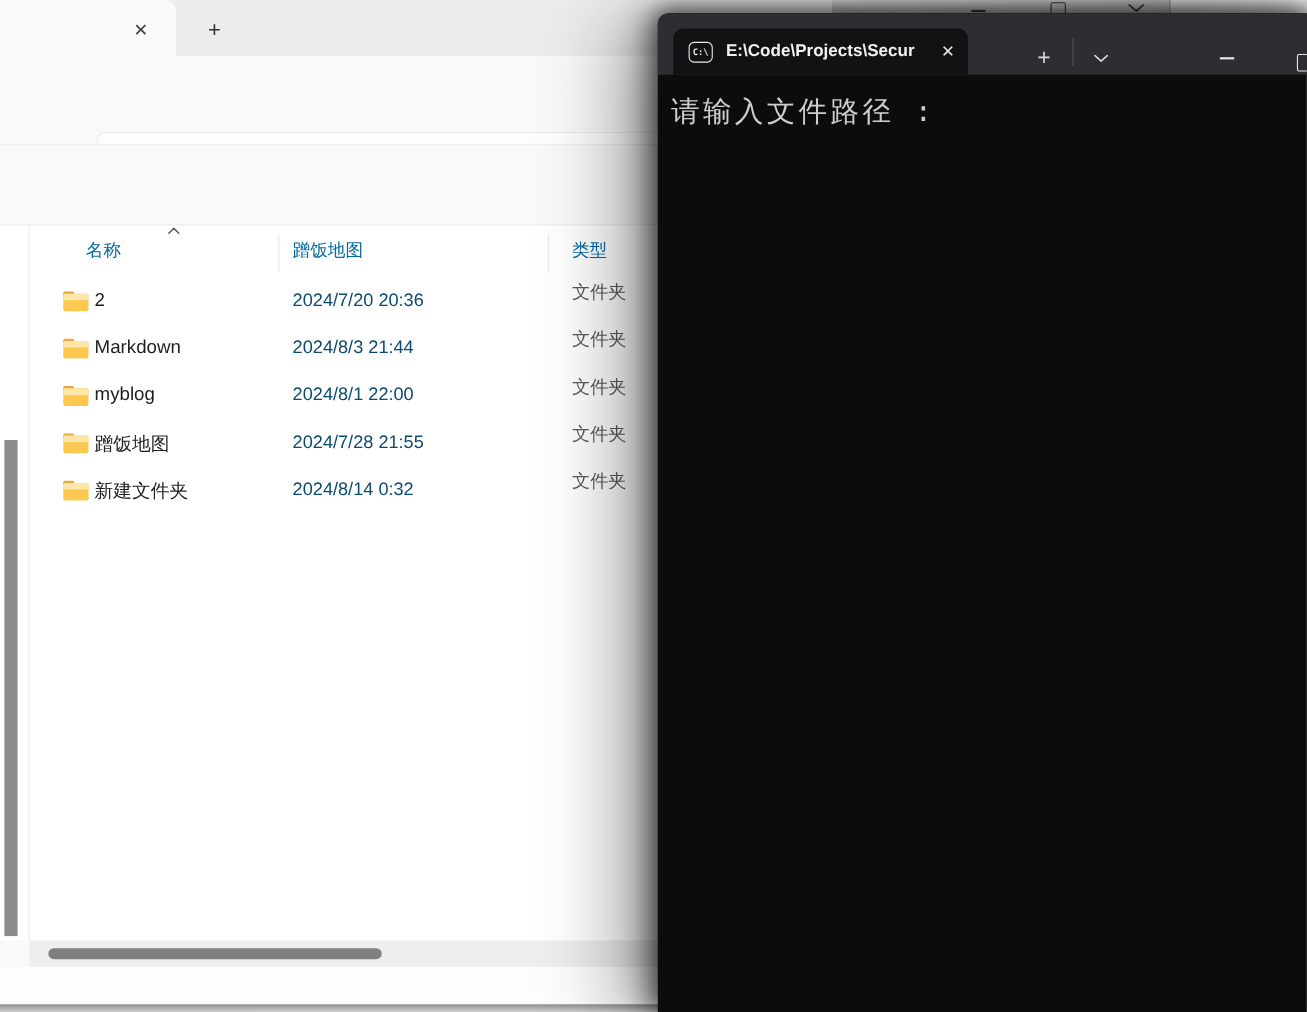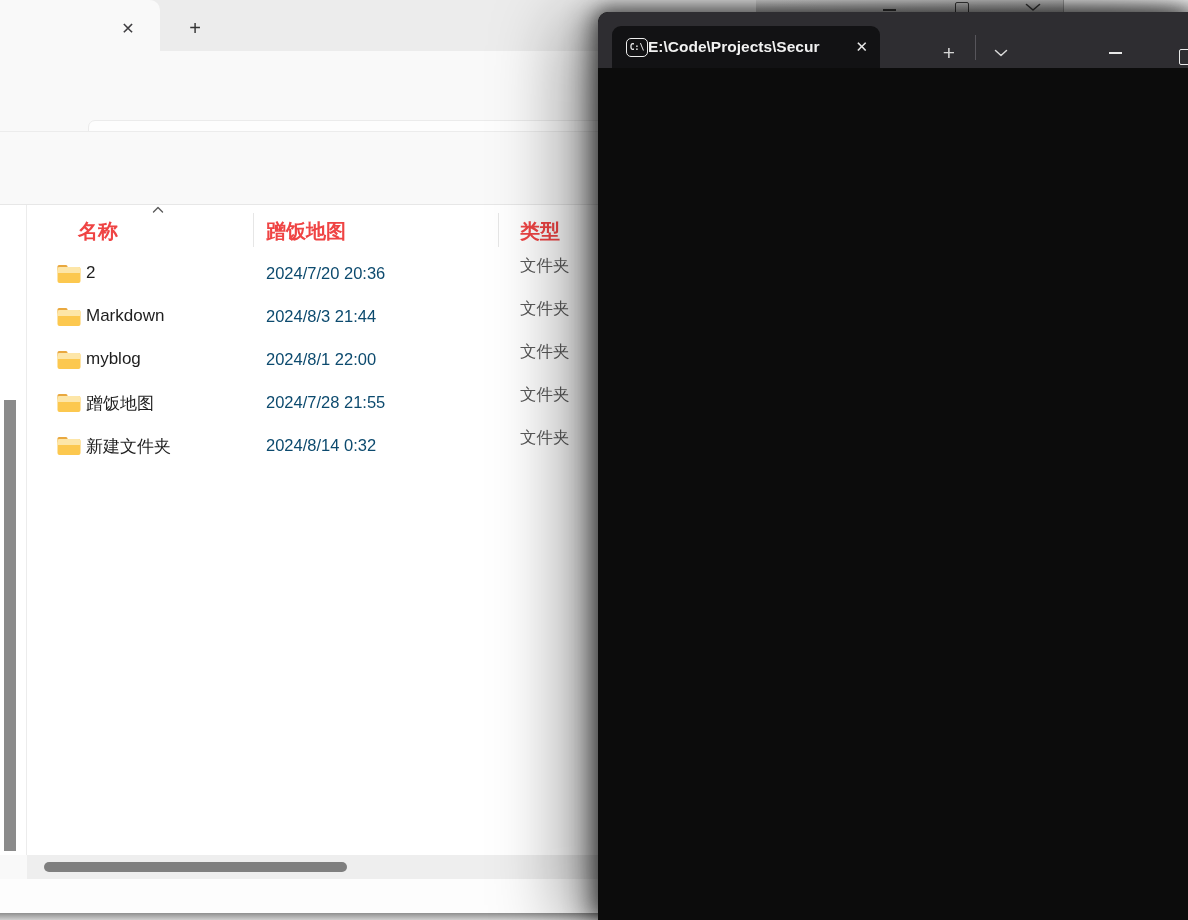--- a/index.html
+++ b/index.html
@@ -26,21 +26,21 @@
 
   .ex-toolbar { position:absolute; left:0; top:131px; width:756px; height:74px; background:#f9f9f9;
     border-top:1px solid #ececec; border-bottom:1px solid #e7e7e7; }
   .tool-ic { position:absolute; top:156px; width:24px; height:24px; }
   .tool-divider { position:absolute; left:375px; top:146px; width:1px; height:44px; background:#e2e2e2; }
   .tool-label { position:absolute; top:159px; font-size:16px; color:#2e2e2e; white-space:nowrap; }
 
   .ex-content { position:absolute; left:0; top:205px; width:700px; height:650px; background:#ffffff; }
   .nav-sep { position:absolute; left:26px; top:0; width:1px; height:650px; background:#ececec; }
   .v-scroll { position:absolute; left:4px; top:195px; width:12px; height:451px; background:#8b8b8b; }
-  .hdr-txt { position:absolute; top:13px; font-size:20px; color:#ef4444; white-space:nowrap;font-weight:bold; }
+  .hdr-txt { position:absolute; top:13px; font-size:16px; color:#0369a1; white-space:nowrap; }
   .hdr-caret { position:absolute; left:152px; top:1px; width:12px; height:8px; }
   .hdr-div { position:absolute; top:8px; width:1px; height:34px; background:#e6e6e6; }
 
   .rows { position:absolute; left:0; top:48px; width:700px; }
   .row { position:relative; height:43px; }
   .row svg.folder { position:absolute; left:57px; top:11px; width:24px; height:20px; }
   .fname { position:absolute; left:86px; top:10px; font-size:17px; color:#1e1e1e; white-space:nowrap; }
   .fdate { position:absolute; left:266px; top:11px; font-size:16.5px; color:#0c4a6e; white-space:nowrap; }
   .ftype { position:absolute; left:520px; top:2px; font-size:16.5px; color:#5a5a5a; white-space:nowrap; }
 
@@ -66,21 +66,21 @@
   #terminal { position:absolute; left:598px; top:12px; width:590px; height:908px;
     background:#0c0c0c; border-top-left-radius:10px; overflow:hidden;
     box-shadow:-12px 0 26px rgba(0,0,0,.38), -36px 8px 70px rgba(0,0,0,.35), 0 -4px 18px rgba(0,0,0,.45); }
   .t-titlebar { position:absolute; left:0; top:0; width:590px; height:56px;
     background:#2e2d31; border-top-left-radius:10px; }
   .t-tab { position:absolute; left:14px; top:14px; width:268px; height:42px; background:#121214;
     border-radius:9px 9px 0 0; display:flex; align-items:center; padding:0 12px 0 14px; }
   .t-cmdicon { width:22px; height:19px; border:1.6px solid #ededed; border-radius:5px; flex:0 0 auto;
     display:flex; align-items:center; justify-content:center;
     font-family:"DejaVu Sans Mono", monospace; font-size:8px; font-weight:bold; color:#ededed; }
-  .t-tabtitle { flex:1 1 auto; overflow:hidden; white-space:nowrap;
+  .t-tabtitle { margin-left:12px; flex:1 1 auto; overflow:hidden; white-space:nowrap;
     font-size:15.5px; font-weight:600; color:#f1f1f1; }
   .t-tabclose { margin-left:6px; flex:0 0 auto; font-size:15px; color:#e6e6e6; }
   .t-newtab { position:absolute; left:335px; top:26px; width:32px; height:30px;
     display:flex; align-items:center; justify-content:center;
     font-size:21px; font-weight:300; color:#d5d5d5; }
   .t-divider { position:absolute; left:377px; top:23px; width:1px; height:25px; background:#57555b; }
   .t-dd { position:absolute; left:390px; top:26px; width:26px; height:30px;
     display:flex; align-items:center; justify-content:center; }
   .t-min { position:absolute; left:500px; top:26px; width:34px; height:30px;
     display:flex; align-items:center; justify-content:center; }
@@ -281,13 +281,14 @@
     <div class="t-dd">
       <svg width="14" height="8" viewBox="0 0 14 8">
         <polyline points="1.5,1.5 7,6.5 12.5,1.5" fill="none" stroke="#d8d8d8" stroke-width="1.5" stroke-linecap="round" stroke-linejoin="round"></polyline>
       </svg>
     </div>
     <div class="t-min">
         <div class="bar"></div>
       </div>
     <div class="t-max"></div>
   </div>
+  <div class="t-prompt">请输入文件路径 :</div>
 </div>
 
 </body></html>

